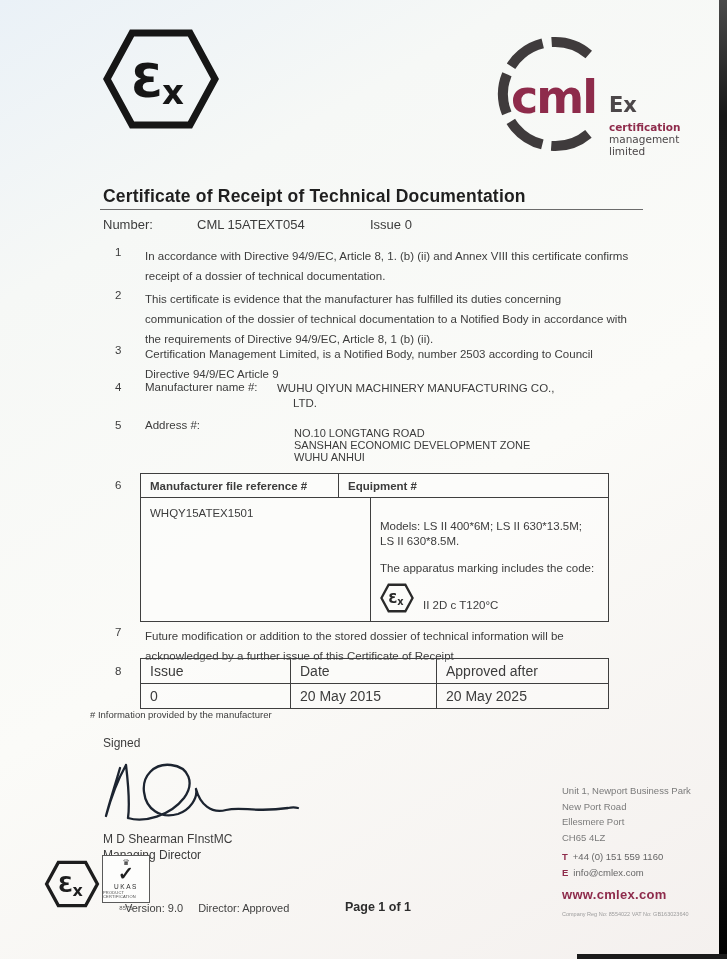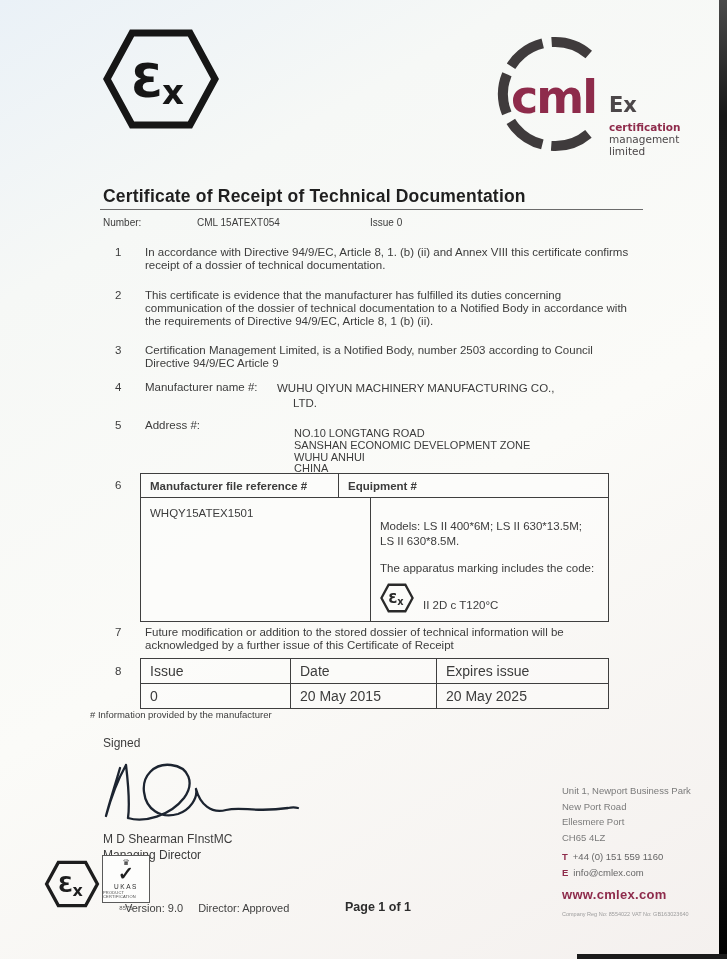--- a/index.html
+++ b/index.html
@@ -17,25 +17,25 @@
   
   .hex-glyph{font-family:"DejaVu Sans",sans-serif;font-weight:bold;}
 
   
   .cml-svg text{font-family:"DejaVu Sans",sans-serif;}
 
   
   .title{font-size:17.5px;font-weight:bold;color:#1f1f1f;letter-spacing:0.2px;}
   .title-rule{border-top:1.6px solid #6b6b6b;width:543px;}
 
-  .numrow{font-size:10px;color:#3c3c3c;display:flex;}
+  .numrow{font-size:13px;color:#3c3c3c;display:flex;}
   .numrow .lbl{width:94px;}
   .numrow .val{width:173px;}
 
-  .clause{font-size:11.5px;line-height:13px;color:#3c3c3c;}
+  .clause{font-size:11.5px;line-height:20px;color:#3c3c3c;}
   .clause-num{font-size:11.5px;color:#3c3c3c;}
   .c45-label{font-size:11.5px;color:#3c3c3c;}
   .c4-val{font-size:11.5px;line-height:15px;color:#3c3c3c;}
   .addr{font-size:11px;line-height:11.8px;color:#3c3c3c;}
 
   
   .ftable{width:467px;border:1.3px solid #3f3f3f;background:rgba(255,255,255,0.35);font-size:11.5px;color:#3c3c3c;}
   .ftable .hrow{display:grid;grid-template-columns:197px 1fr;border-bottom:1.3px solid #3f3f3f;font-weight:bold;}
   .ftable .hrow > div{padding:6px 9px 5px 9px;}
   .ftable .brow{display:grid;grid-template-columns:197px 1fr;gap:32px;}
@@ -123,21 +123,20 @@
   <div class="abs c45-label" style="left:145px;top:381px;">Manufacturer name #:</div>
   <div class="abs c4-val" style="left:277px;top:381px;width:355px;">WUHU QIYUN MACHINERY MANUFACTURING CO.,</div>
   <div class="abs c4-val" style="left:293px;top:396px;">LTD.</div>
 
   <div class="abs clause-num" style="left:115px;top:419px;">5</div>
   <div class="abs c45-label" style="left:145px;top:419px;">Address #:</div>
   <div class="abs addr" style="left:294px;top:428px;width:340px;">
     <div>NO.10 LONGTANG ROAD</div>
     <div>SANSHAN ECONOMIC DEVELOPMENT ZONE</div>
     <div>WUHU ANHUI</div>
-    <div>CHINA</div>
   </div>
 
   <div class="abs clause-num" style="left:115px;top:479px;">6</div>
   <div class="abs ftable" style="left:140px;top:473px;">
     <div class="hrow">
       <div>Manufacturer file reference #</div>
       <div>Equipment #</div>
     </div>
     <div class="brow">
       <div>WHQY15ATEX1501</div>
@@ -157,21 +156,21 @@
   </div>
 
   <div class="abs clause-num" style="left:115px;top:626px;">7</div>
   <div class="abs clause" style="left:145px;top:626px;width:487px;">Future modification or addition to the stored dossier of technical information will be acknowledged by a further issue of this Certificate of Receipt</div>
 
   <div class="abs clause-num" style="left:115px;top:665px;">8</div>
   <div class="abs itable" style="left:140px;top:658px;">
     <div class="row head">
       <div>Issue</div>
       <div>Date</div>
-      <div>Expires issue</div>
+      <div>Approved after</div>
     </div>
     <div class="row">
       <div>0</div>
       <div>20 May 2015</div>
       <div>20 May 2025</div>
     </div>
   </div>
 
   <div class="abs footnote" style="left:90px;top:709px;"># Information provided by the manufacturer</div>
 

